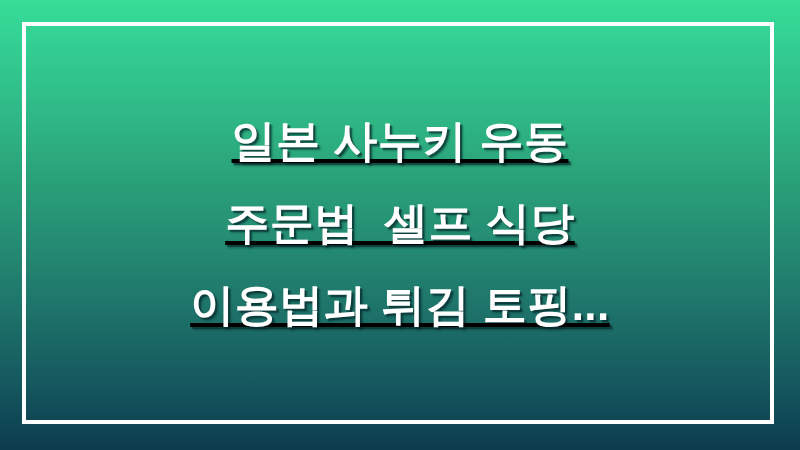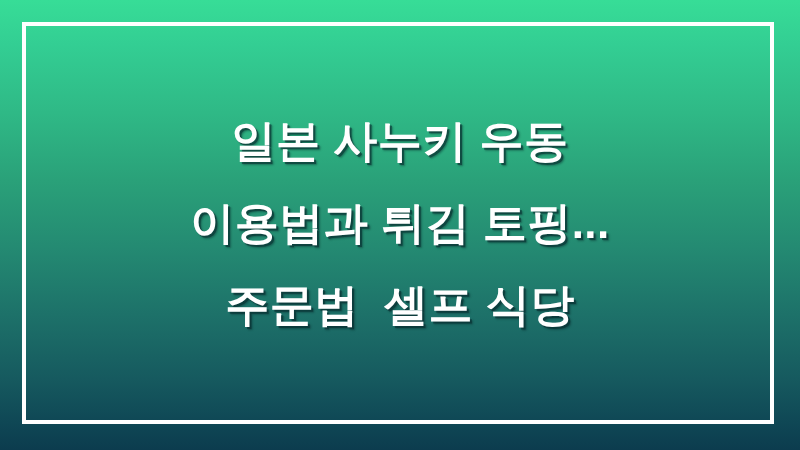--- a/index.html
+++ b/index.html
@@ -47,20 +47,21 @@
     left: 0;
     top: 0;
     width: 800px;
     height: 450px;
     display: flex;
     flex-direction: column;
     align-items: center;
     justify-content: center;
     box-sizing: border-box;
     padding-bottom: 4px;
+    text-decoration: underline;
   }
 
   .title-line {
     display: block;
     width: 100%;
     text-align: center;
     color: #ffffff;
     font-size: 44px;
     font-weight: 700;
     line-height: 82px;
@@ -74,17 +75,17 @@
 </style>
 </head>
 <body>
 
 <div id="thumbnail-card">
 
   <div id="frame-border"></div>
 
   <div id="title-block">
     <span class="title-line">일본 사누키 우동</span>
+    <span class="title-line">주문법  셀프 식당</span>
     <span class="title-line">이용법과 튀김 토핑...</span>
-    <span class="title-line">주문법  셀프 식당</span>
   </div>
 
 </div>
 
 </body></html>

